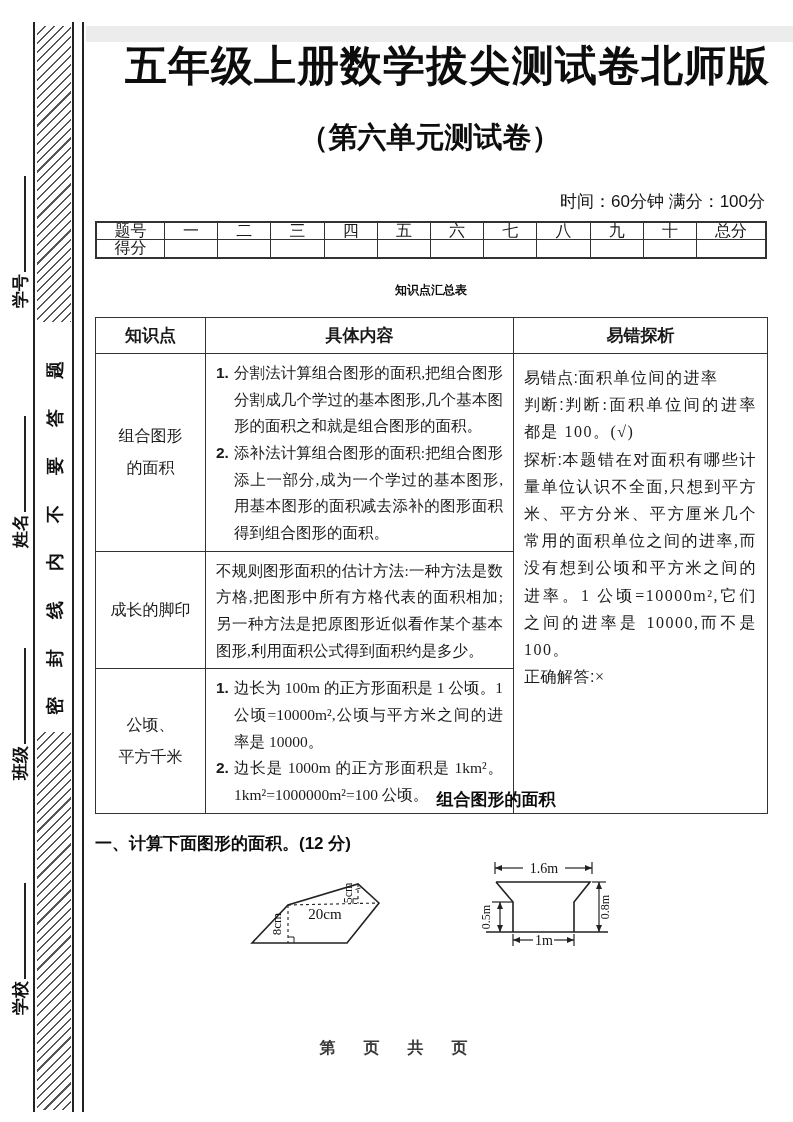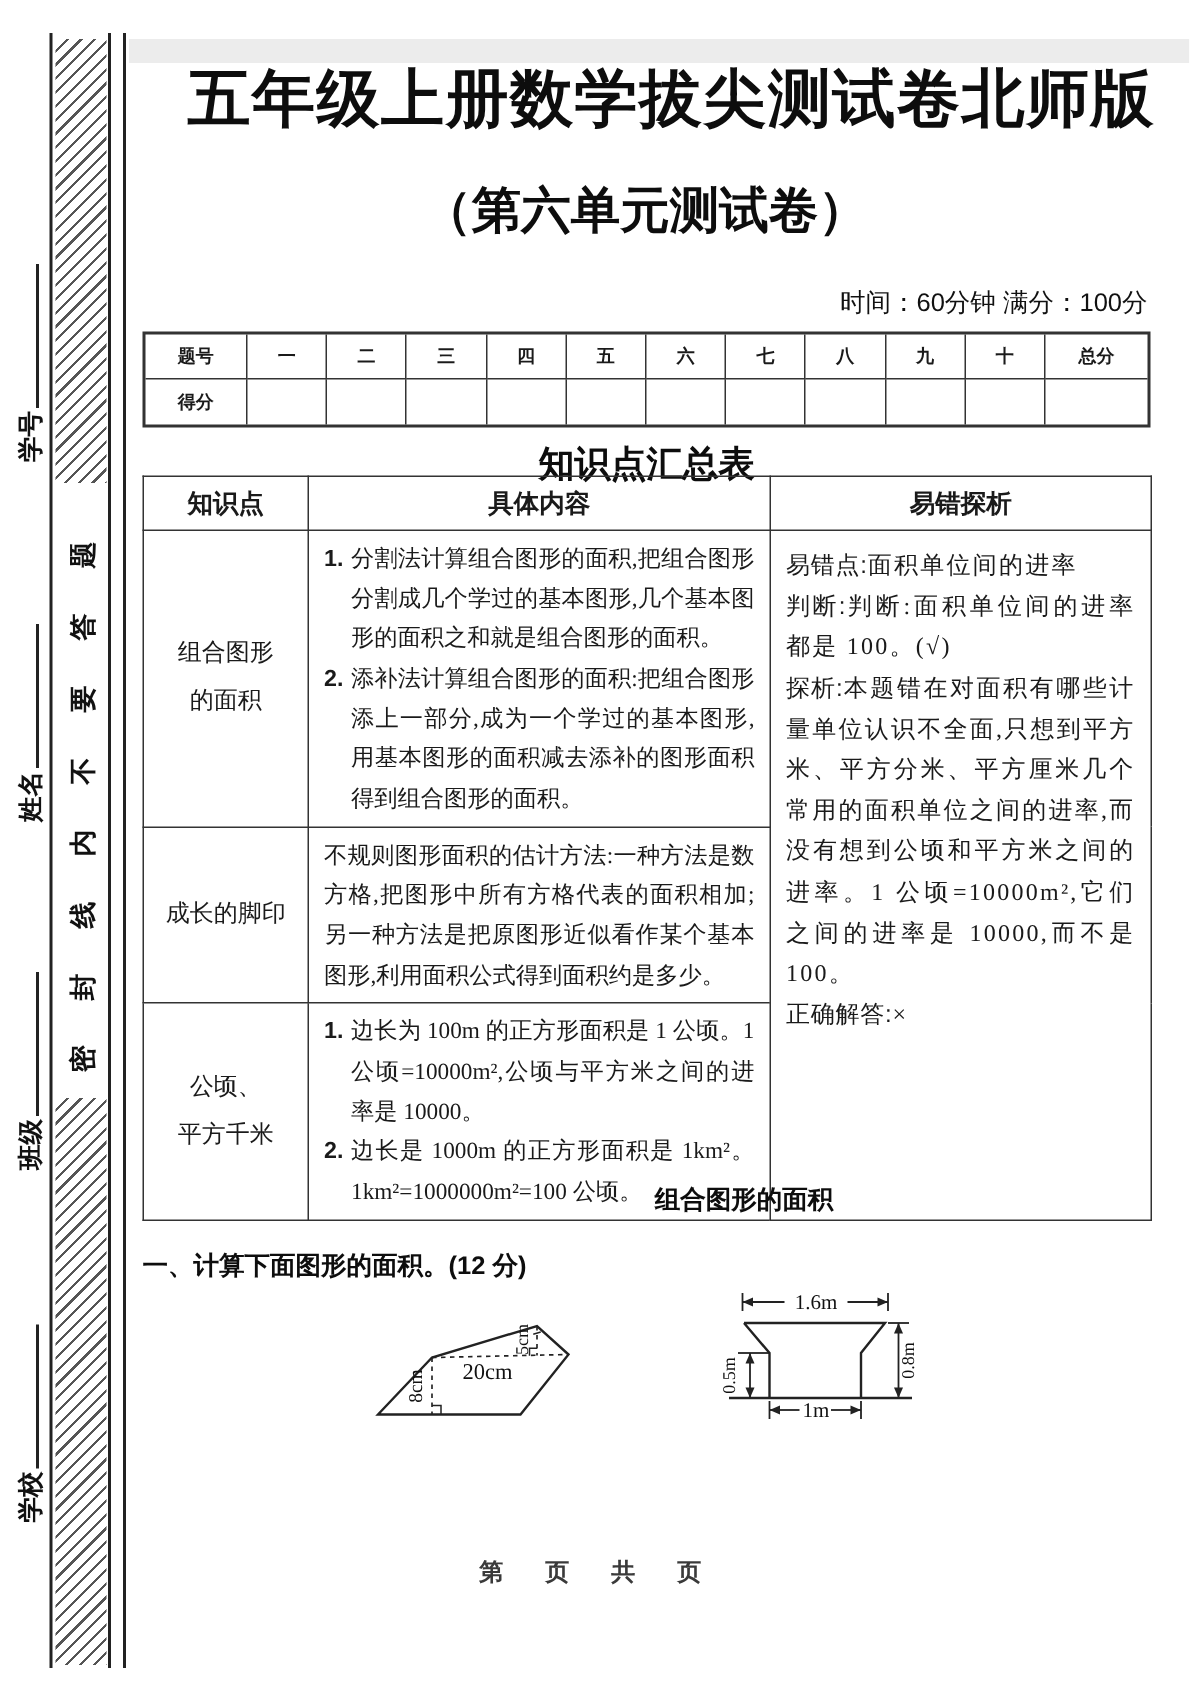--- a/index.html
+++ b/index.html
@@ -27,36 +27,36 @@
                 font-size:17px; font-weight:600; color:#111; }
   .side-field .blank { display:inline-block; width:96px; height:15px;
                        border-bottom:2px solid #222; margin-left:2px; }
   .sf-xuehao { top:207px; } .sf-xingming { top:447px; }
   .sf-banji { top:679px; } .sf-xuexiao { top:914px; }
 
   
   .title { position:absolute; top:38px; left:90px; width:680px; text-align:right;
            font-size:42px; font-weight:800; letter-spacing:1px; color:#0d0d0d; }
   .subtitle { position:absolute; top:118px; left:90px; width:680px; text-align:center;
-              font-size:33px; font-weight:700; color:#0d0d0d; }
+              font-size:29px; font-weight:700; color:#0d0d0d; }
   .meta { position:absolute; top:190px; right:28px; font-size:17px; font-weight:500; color:#111; }
 
   
   .score-table { position:absolute; left:95px; top:221px; width:672px;
                  display:grid; grid-template-columns:68px repeat(10,1fr) 68px;
                  border:2px solid #333; }
-  .sc { height:30px; border-right:1px solid #333; border-bottom:1px solid #333;
+  .sc { height:17px; border-right:1px solid #333; border-bottom:1px solid #333;
         display:flex; align-items:center; justify-content:center;
-        font-size:12px; font-family:"Liberation Serif","DejaVu Serif",serif; font-weight:700; }
+        font-size:16px; font-family:"Liberation Serif","DejaVu Serif",serif; font-weight:400; }
   .sc:nth-child(12n) { border-right:none; }
   .sc.r2 { border-bottom:none; }
 
   
-  .sum-title { position:absolute; top:293px; left:95px; width:672px; text-align:center;
-               font-size:24px; font-weight:700; color:#0d0d0d; }
+  .sum-title { position:absolute; top:282px; left:95px; width:672px; text-align:center;
+               font-size:12px; font-weight:700; color:#0d0d0d; }
   .sum-table { position:absolute; left:95px; top:317px; width:672px;
                border-collapse:collapse; table-layout:fixed;border-radius:18px; }
   .sum-table th, .sum-table td { border:1.5px solid #333; vertical-align:top; }
   .sum-table th { height:36px; font-size:17px; font-weight:700; text-align:center; vertical-align:middle; }
   .col-pt { width:110px; } .col-ct { width:308px; } .col-an { width:254px; }
   td.pt { text-align:center; vertical-align:middle;
           font-family:"Liberation Serif","DejaVu Serif",serif; font-size:16px; line-height:2; }
   td.ct { padding:6px 10px 4px 10px; font-family:"Liberation Serif","DejaVu Serif",serif;
           font-size:15.5px; line-height:1.72; text-align:justify; }
   td.an { padding:10px 10px; font-family:"Liberation Serif","DejaVu Serif",serif;

